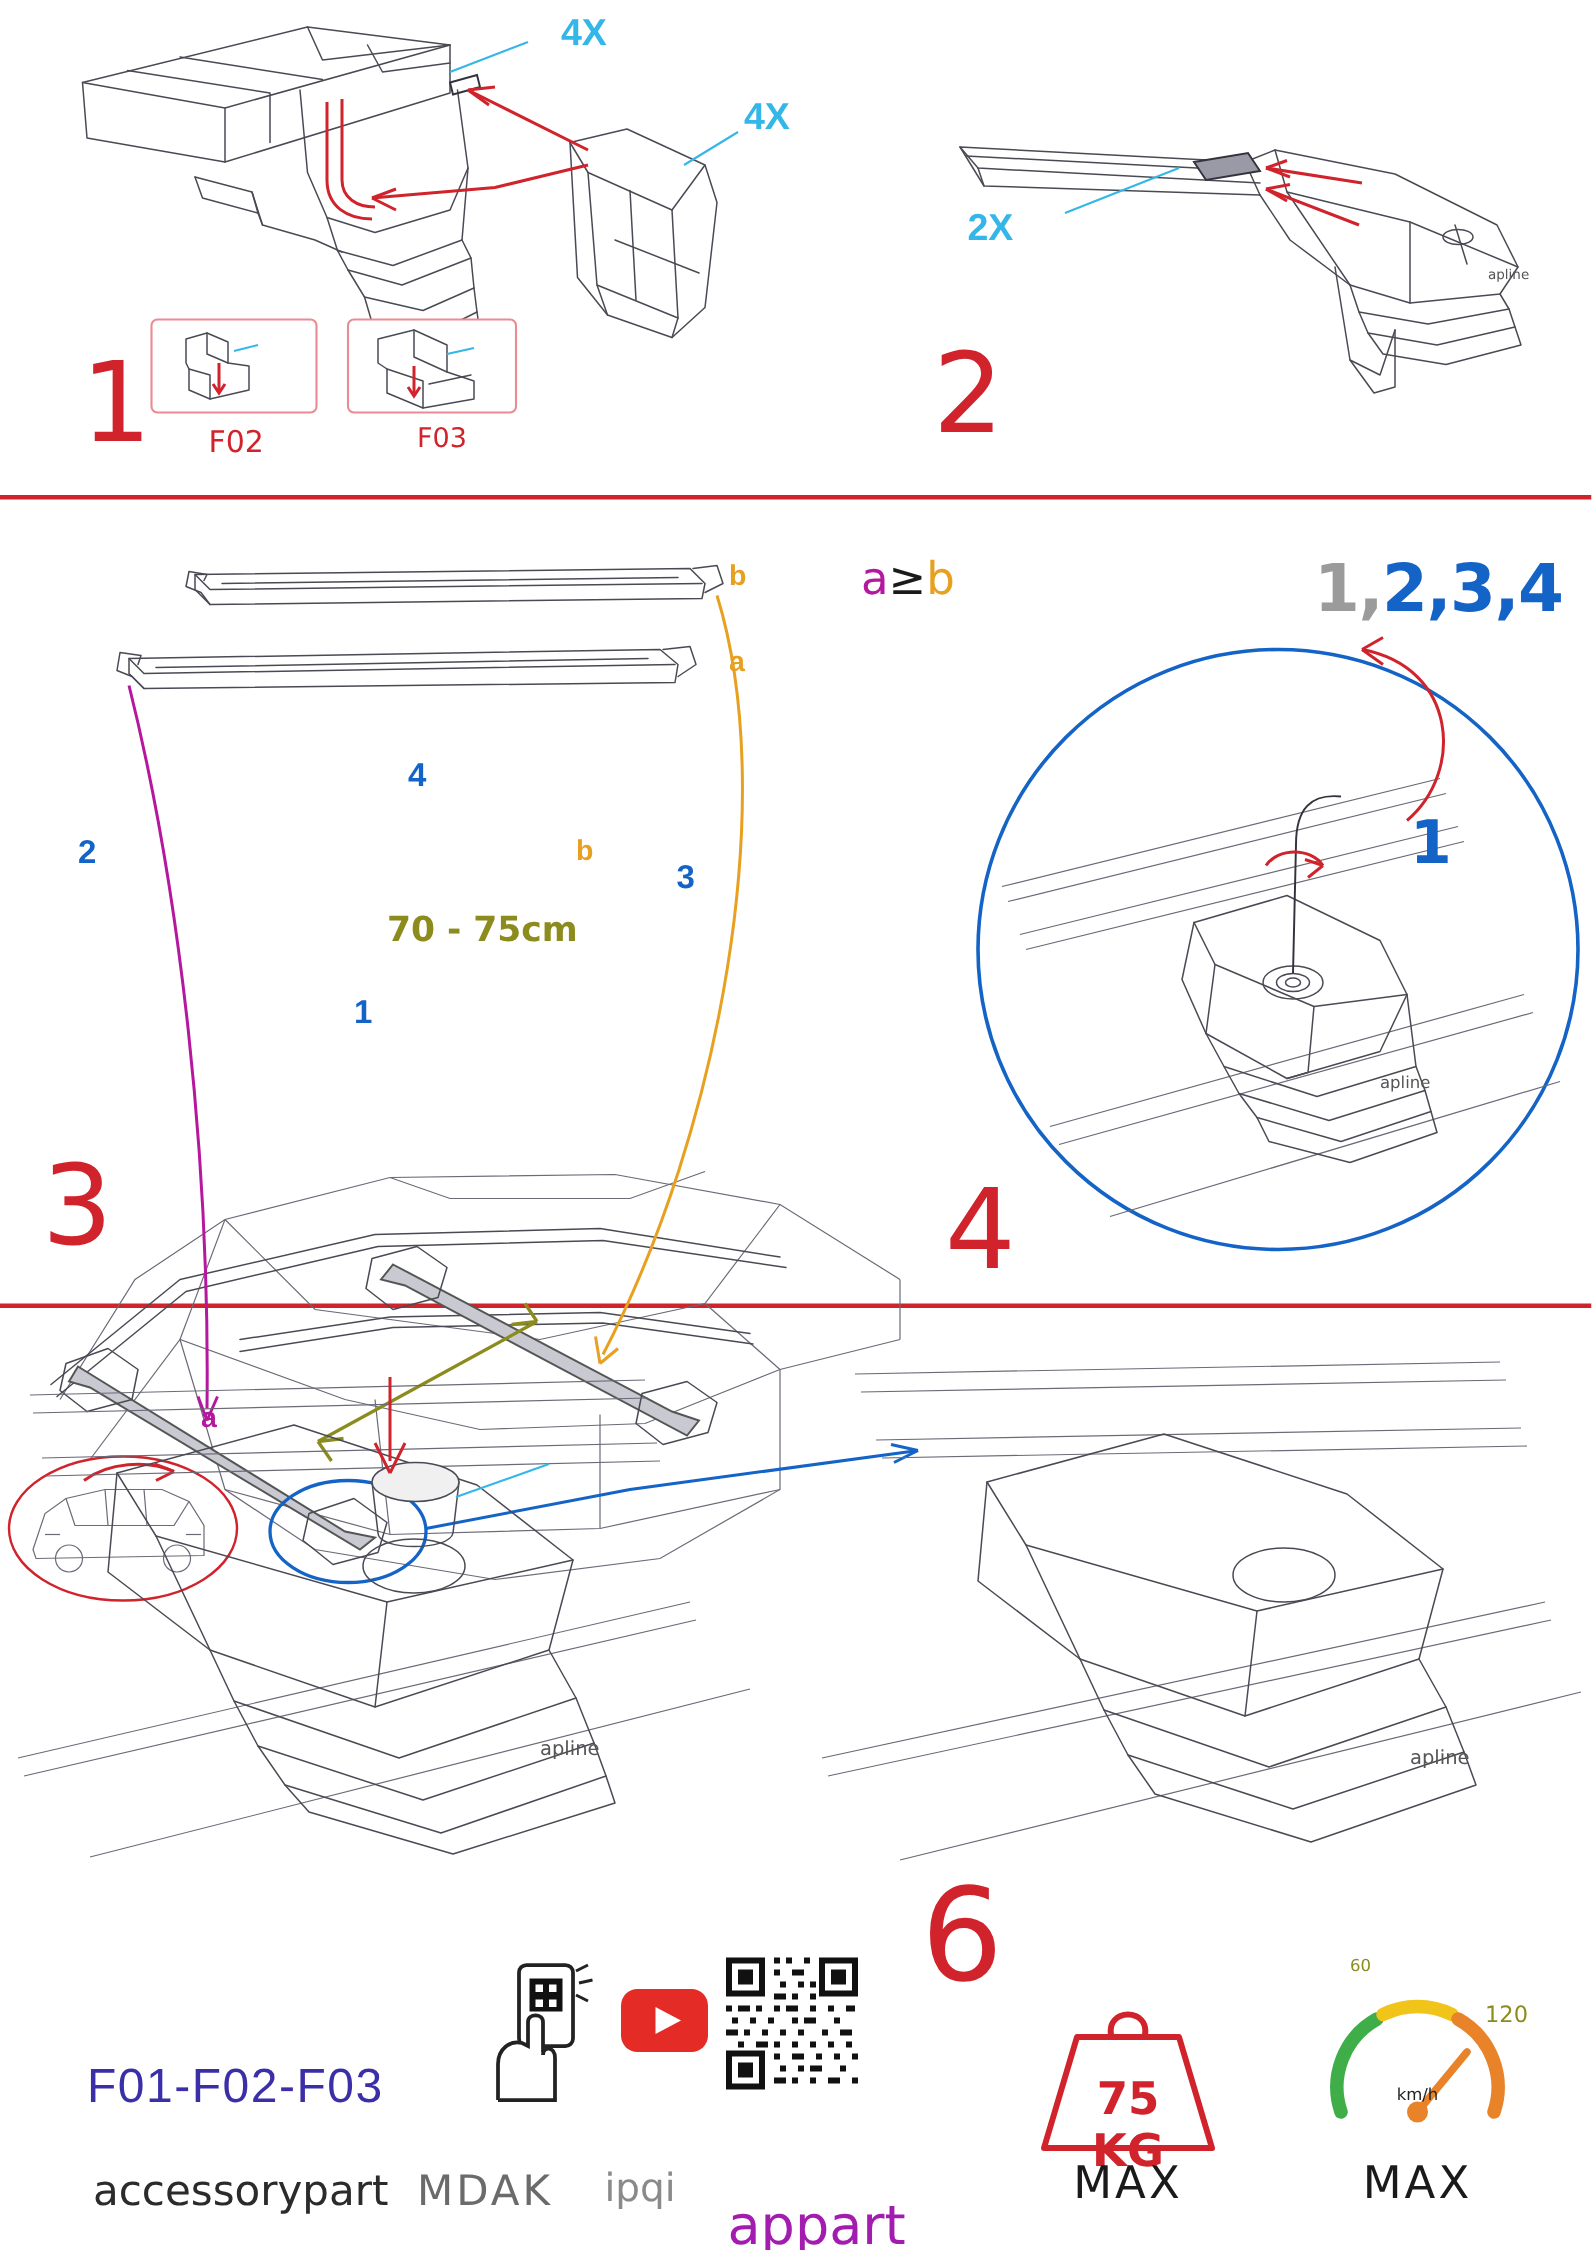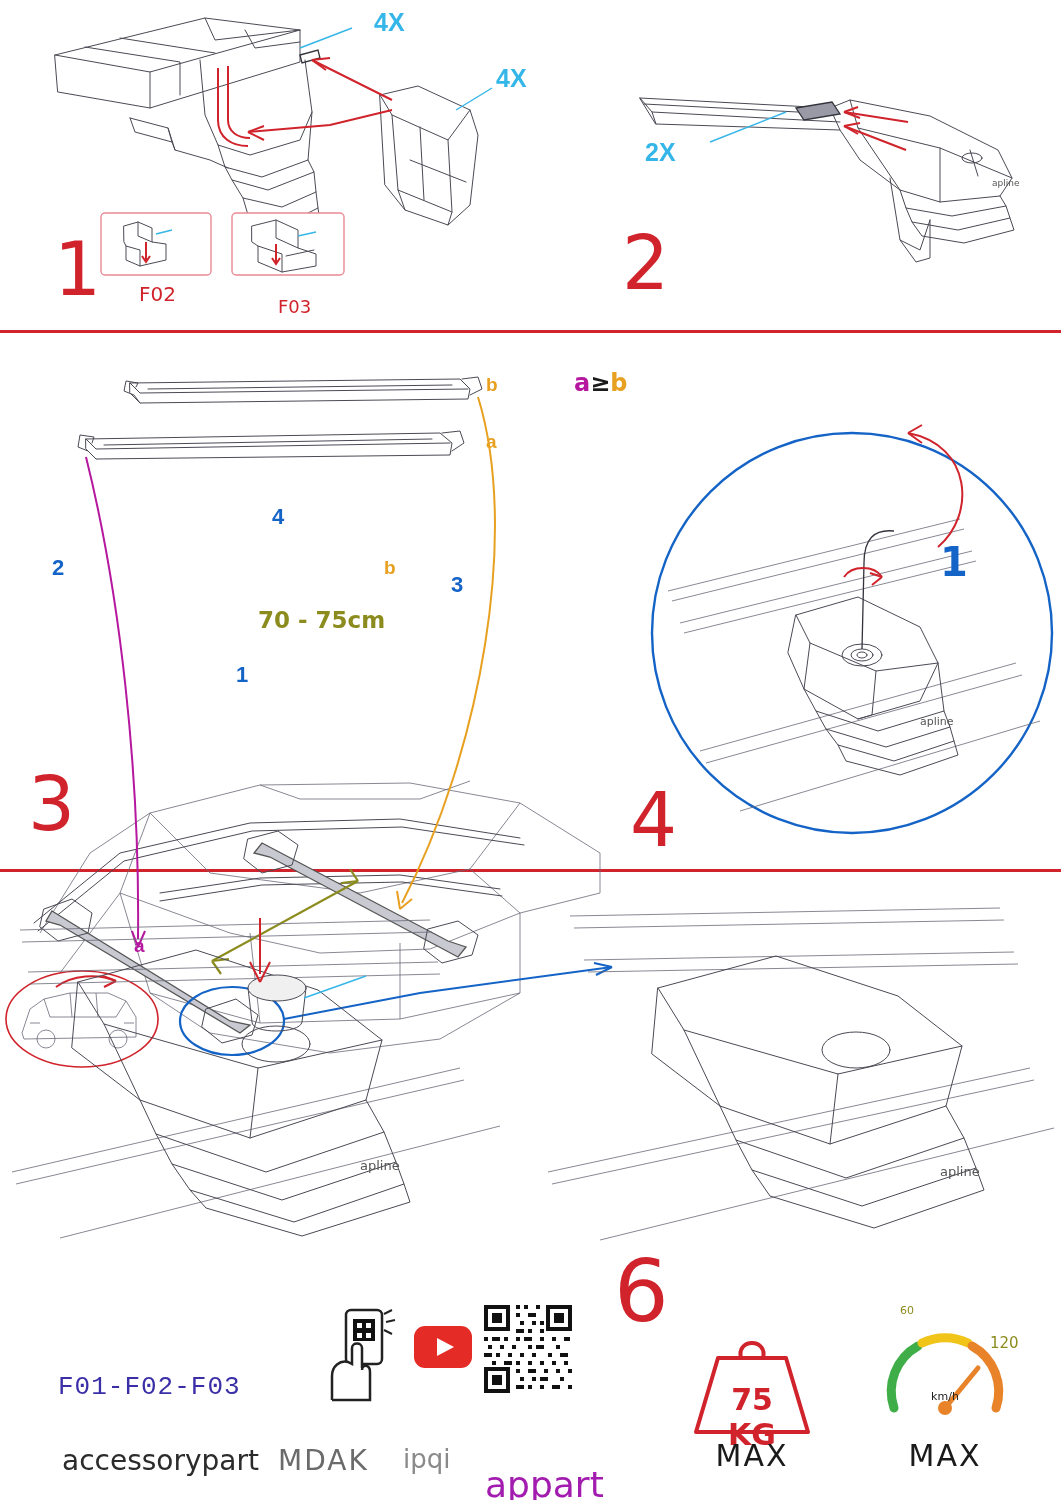--- a/index.html
+++ b/index.html
@@ -35,22 +35,22 @@
   .red-ln{fill:none;stroke:#d0232b;stroke-width:2;}
   .cy-ln{fill:none;stroke:#35b6e8;stroke-width:1.4;}
   .bl-ln{fill:none;stroke:#1463c6;stroke-width:2;}
   .mg-ln{fill:none;stroke:#b5179e;stroke-width:2;}
   .or-ln{fill:none;stroke:#e8a020;stroke-width:2;}
   .ol-ln{fill:none;stroke:#8c8c1e;stroke-width:2.2;}
   .box{fill:#ffffff;stroke:#e98b92;stroke-width:1.4;}
   .brand-txt{font-family:"DejaVu Sans",sans-serif;}
   
   .footer-code{
-    position:absolute;font-family:Liberation Mono, monospace;
-    font-size:26px;color:#3b2fa8;letter-spacing:1px;
+    position:absolute;font-family:Liberation Sans, sans-serif;
+    font-size:32px;color:#3b2fa8;letter-spacing:1px;
   }
   .brandrow{position:absolute;display:flex;align-items:baseline;}
   .b1{font-size:28px;color:#2b2b2b;font-family:"DejaVu Sans",sans-serif;}
   .b2{font-size:28px;color:#6b6b6b;letter-spacing:2px;font-family:"DejaVu Sans",sans-serif;}
   .b3{font-size:26px;color:#8a8a8a;font-family:"DejaVu Sans",sans-serif;}
   .b4{font-size:36px;color:#a21caf;font-family:"DejaVu Sans",sans-serif;margin-top:20px;}
   .maxlabel{
     position:absolute;font-family:"DejaVu Sans",sans-serif;
     font-size:30px;color:#1a1a1a;letter-spacing:2px;
   }
@@ -142,21 +142,21 @@
       </g>
       <g class="cy-ln" stroke-width="1">
           <path d="M198 24 L216 20"></path>
         </g>
       <g class="red-ln" stroke-width="1.2">
           <path d="M176 32 L176 50"></path>
           <path d="M172 46 L176 52 L180 46"></path>
         </g>
     </svg>
     <div class="lbl" style="left:139px;top:282px;font-size:20px;color:#d0232b;font-family:'DejaVu Sans',sans-serif;">F02</div>
-    <div class="lbl" style="left:278px;top:282px;font-size:18px;color:#d0232b;font-family:'DejaVu Sans',sans-serif;margin-top:14px;">F03</div>
+    <div class="lbl" style="left:278px;top:282px;font-size:18px;color:#d0232b;font-family:'DejaVu Sans',sans-serif;">F03</div>
 
     <div class="stepnum big" style="left:54px;top:232px;">1</div>
   </div>
 
   <div class="panel" style="left:600px;top:0;width:461px;height:330px">
     <svg width="461" height="330" viewBox="0 0 461 330">
       <g class="ln">
 
         <path d="M40 98 L230 108 L240 130 L56 124 Z"></path>
         <path d="M40 98 L52 112 L240 122"></path>
@@ -280,21 +280,21 @@
     <div class="lbl magenta" style="left:134px;top:602px;font-size:19px;font-weight:bold;">a</div>
     <div class="lbl orange" style="left:486px;top:41px;font-size:19px;font-weight:bold;">b</div>
     <div class="lbl orange" style="left:486px;top:98px;font-size:19px;font-weight:bold;">a</div>
     <div class="lbl orange" style="left:384px;top:224px;font-size:19px;font-weight:bold;">b</div>
     <div class="lbl olive" style="left:222px;top:274px;font-size:23px;font-weight:bold;font-family:'DejaVu Sans',sans-serif;margin-left:36px;">70 - 75cm</div>
     <div class="lbl blue" style="left:236px;top:329px;font-size:22px;font-weight:bold;">1</div>
     <div class="lbl blue" style="left:52px;top:222px;font-size:22px;font-weight:bold;">2</div>
     <div class="lbl blue" style="left:451px;top:239px;font-size:22px;font-weight:bold;">3</div>
     <div class="lbl blue" style="left:272px;top:171px;font-size:22px;font-weight:bold;">4</div>
 
-    <div class="lbl" style="left:574px;top:36px;font-size:24px;font-weight:bold;font-family:'DejaVu Sans',sans-serif;">
+    <div class="lbl" style="left:574px;top:36px;font-size:30px;font-weight:normal;font-family:'DejaVu Sans',sans-serif;">
       <span class="magenta">a</span><span style="color:#1a1a1a;">≥</span><span class="orange">b</span>
     </div>
 
     <div class="stepnum big" style="left:28px;top:434px;">3</div>
   </div>
 
   <div class="panel" style="left:620px;top:333px;width:441px;height:536px">
     <svg width="441" height="536" viewBox="0 0 441 536">
       <circle cx="232" cy="300" r="200" fill="none" stroke="#1463c6" stroke-width="2.4"></circle>
       <g class="ln-thin">
@@ -325,20 +325,23 @@
       <g class="ln-dark" stroke="#444" stroke-width="3" fill="none">
         <path d="M242 316 L244 230 C244 206 254 196 274 198"></path>
       </g>
 
       <path class="red-ln" d="M224 244 C232 232 254 232 262 244" stroke-width="2"></path>
       <path class="red-ln" d="M262 244 L250 240 M262 244 L252 252"></path>
 
       <path class="red-ln" d="M288 100 C352 112 356 182 318 214" stroke-width="3"></path>
       <path class="red-ln" d="M288 100 L302 92 M288 100 L302 110" stroke-width="3"></path>
     </svg>
+    <div class="lbl" style="left:256px;top:34px;font-size:44px;font-weight:bold;font-family:'DejaVu Sans',sans-serif;letter-spacing:-1px;">
+      <span class="gray">1,</span><span class="blue">2,3,4</span>
+    </div>
     <div class="lbl blue" style="left:320px;top:206px;font-size:40px;font-weight:bold;font-family:'DejaVu Sans',sans-serif;">1</div>
     <div class="stepnum big" style="left:10px;top:450px;">4</div>
   </div>
 
   <div class="panel" style="left:0;top:872px;width:530px;height:400px">
     <svg width="530" height="400" viewBox="0 0 530 400">
       <g class="ln-thin">
         <path d="M20 58 L430 48"></path>
         <path d="M22 70 L432 60"></path>
         <path d="M28 100 L438 90"></path>

